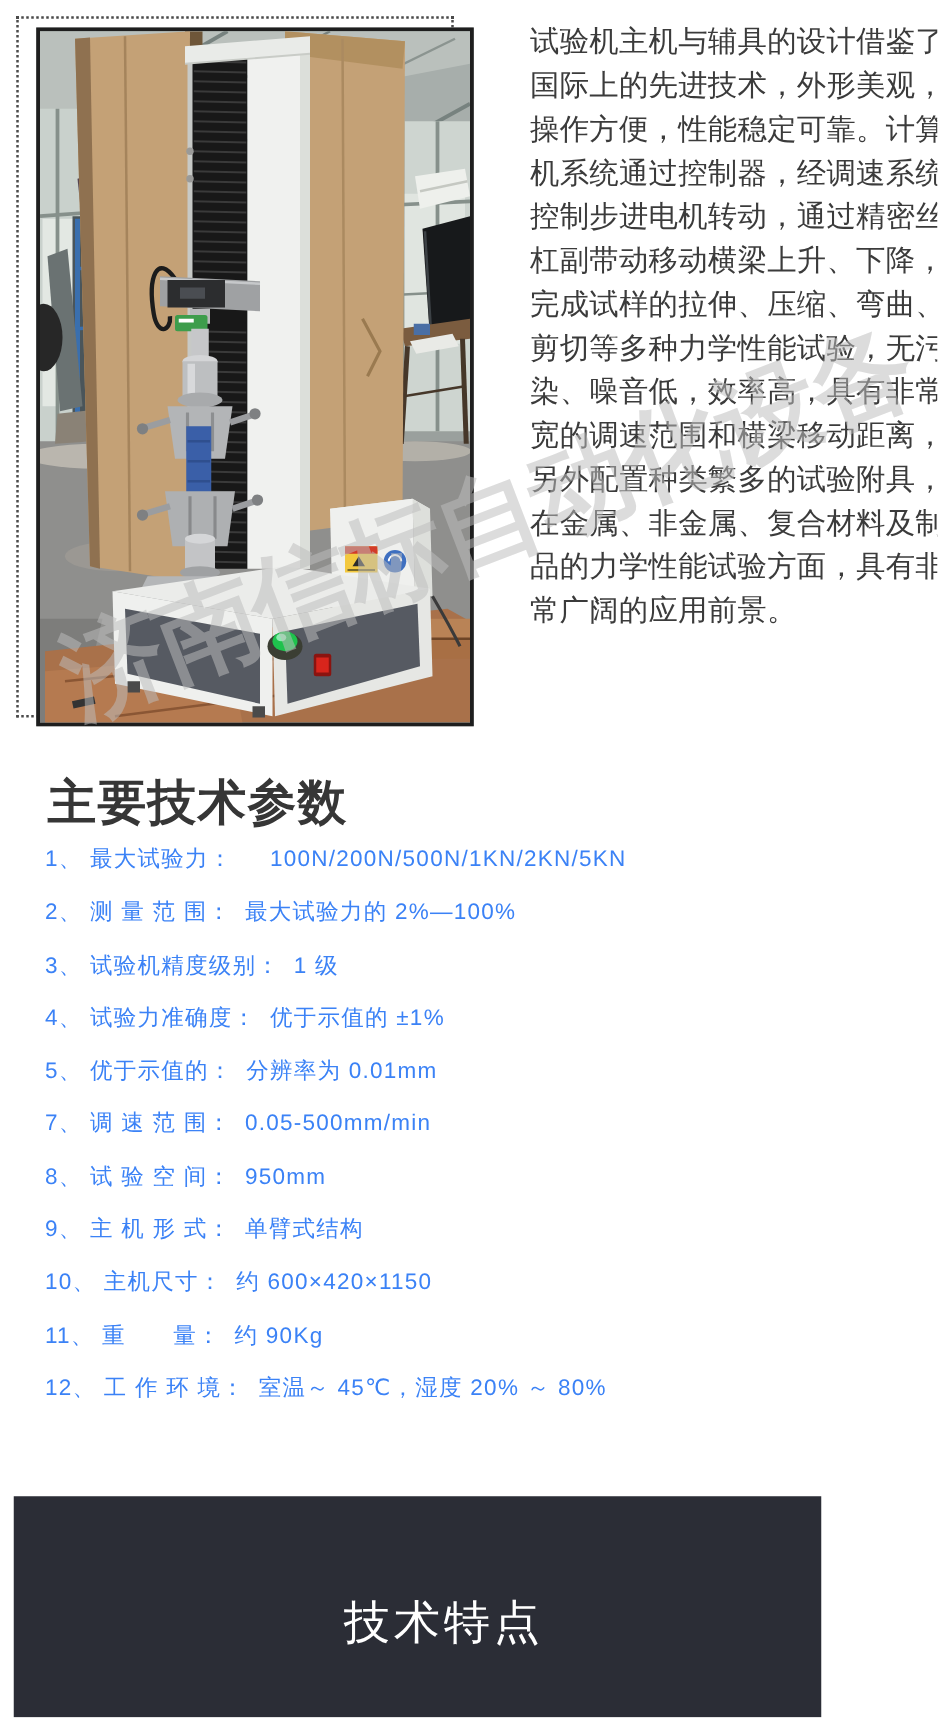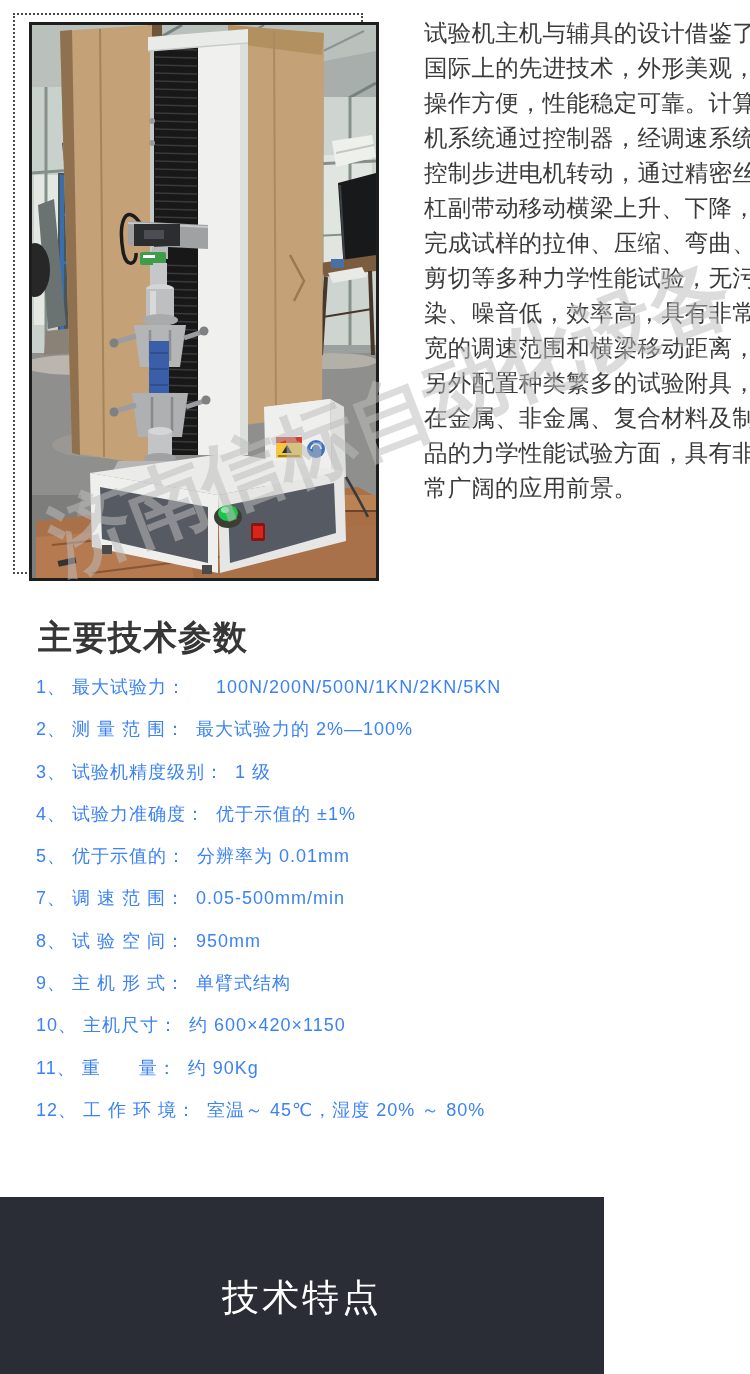--- a/index.html
+++ b/index.html
@@ -34,36 +34,36 @@
   .watermark{
     position:absolute;left:34px;top:496px;z-index:6;
     font-size:82px;font-weight:bold;letter-spacing:-2px;
     color:#bdbdbd;opacity:0.52;white-space:nowrap;
     transform:rotate(-21deg);transform-origin:0 0;
     pointer-events:none;
   }
   
   .specs-heading{
     position:absolute;left:38px;top:615px;margin:0;z-index:3;
-    font-size:34px;font-weight:bold;color:#363636;letter-spacing:1px;
+    font-size:39px;font-weight:bold;color:#363636;letter-spacing:1px;
   }
   .specs{
     position:absolute;left:36px;top:666px;margin:0;padding:0;
     list-style:none;z-index:3;width:700px;
   }
   .spec-row{
     height:42.3px;line-height:42.3px;white-space:nowrap;
     font-size:18px;color:#3b82f6;letter-spacing:1px;
   }
   .spec-num{margin-right:6px;}
   .spec-value{margin-left:11px;}
   
   .banner{
-    position:absolute;left:0;top:1197px;width:604px;height:177px;
-    background:#2b2d36;z-index:3;
+    position:absolute;left:11px;top:1197px;width:604px;height:177px;
+    background:#2b2d36;z-index:3;padding-left:42px;
   }
   .banner-title{
     padding-top:76px;text-align:center;
     font-size:37px;color:#ffffff;letter-spacing:3px;font-weight:500;
   }
 </style>
 </head>
 <body>
 
 <div class="page">

